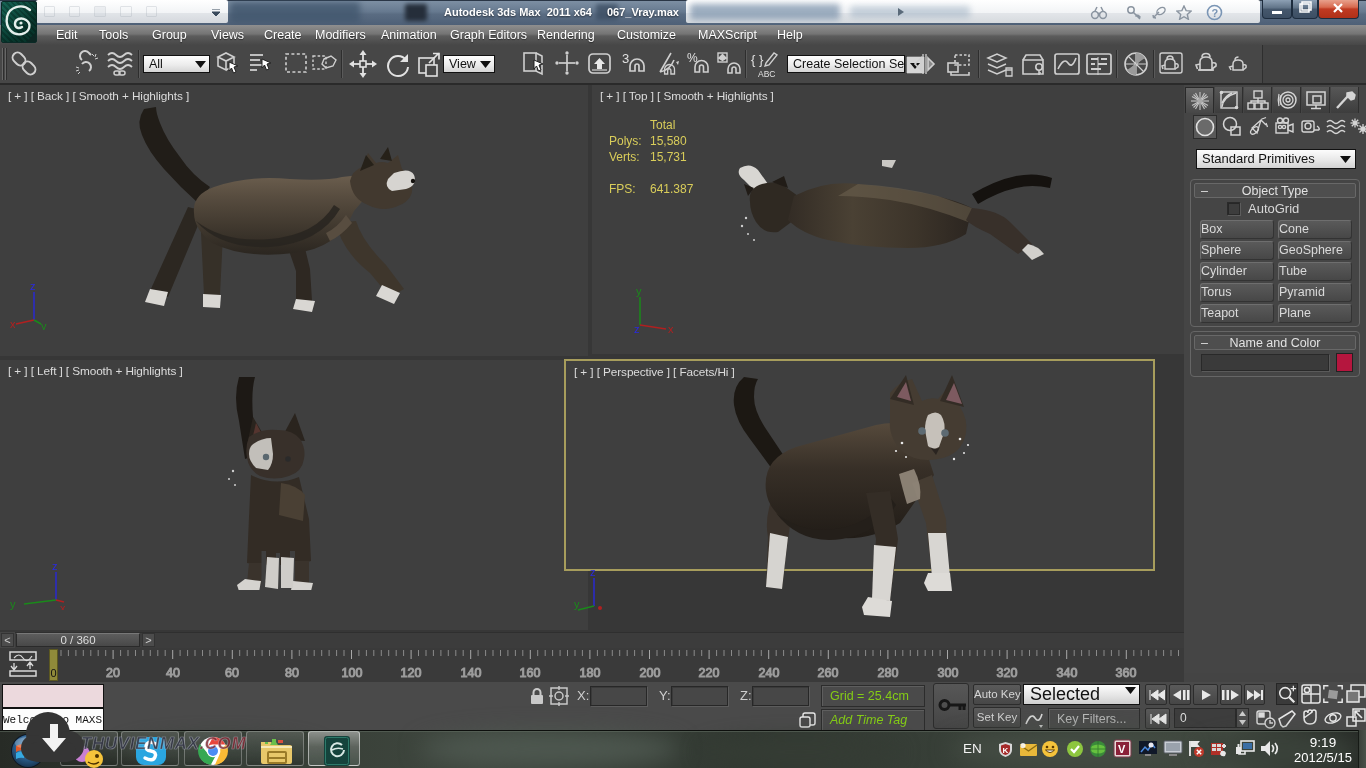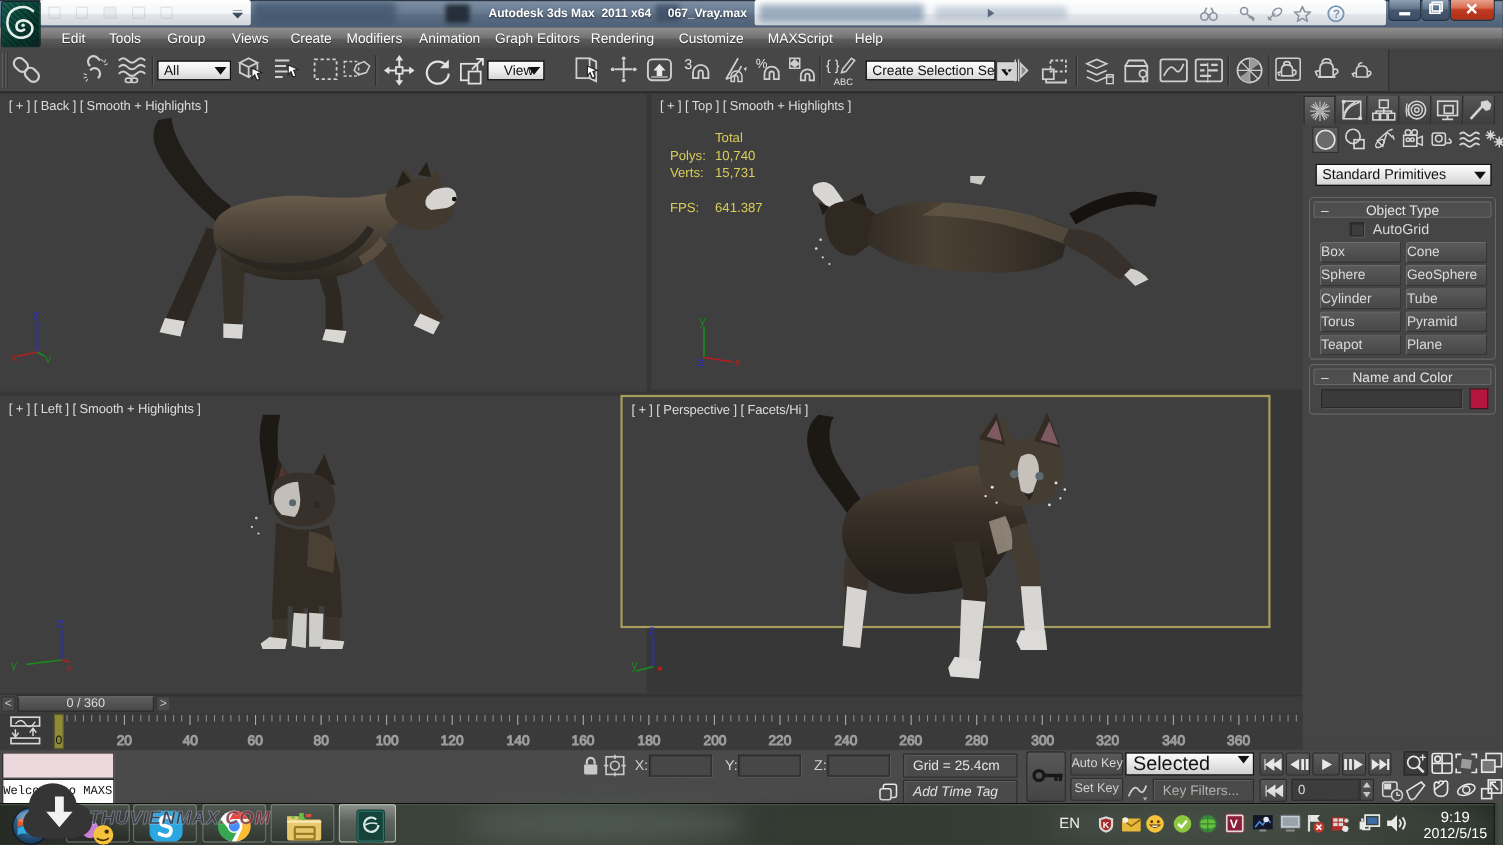--- a/index.html
+++ b/index.html
@@ -69,21 +69,21 @@
   .rollhead { position:absolute; left:3px; top:3px; right:3px; height:15px; background:#4e4e4e;
     border:1px solid #686868; border-radius:2px; color:#e2e2e2; font-size:12.5px; text-align:center; line-height:14px;}
   .rollminus { position:absolute; left:6px; top:0; }
   .otbtn { position:absolute; width:74px; height:19px; background:linear-gradient(#5a5a5a,#474747);
     border:1px solid #333; border-top-color:#6e6e6e; border-left-color:#6e6e6e; border-radius:3px;
     color:#dadada; font-size:12.5px; line-height:17px; }
   .sfield { background:#424242; border:1px solid #2c2c2c; box-shadow:1px 1px 0 #5c5c5c; }
   .slabel { color:#cfcfcf; font-size:13px; }
   .sinput { height:20px; background:#474747; border:1px solid #272727; box-shadow:inset 1px 1px 0 #3a3a3a,1px 1px 0 #5c5c5c; }
   .sbox { height:22px; background:#4a4a4a; border:1px solid #2c2c2c; box-shadow:inset 1px 1px 0 #5e5e5e;
-    color:#e5e5e5; font-size:12.5px; line-height:20px; padding-left:8px; }
+    color:#84cc16; font-size:12.5px; line-height:20px; padding-left:8px; }
   .skeybtn { white-space:nowrap; width:48px; height:21px; background:linear-gradient(#5a5a5a,#474747); border:1px solid #2c2c2c;
     border-radius:2px; color:#d5d5d5; font-size:11.5px; text-align:center; line-height:19px; }
   .pbtn { height:21px; background:linear-gradient(#5a5a5a,#464646); border:1px solid #2c2c2c; border-radius:2px;
     display:flex; align-items:center; justify-content:center; }
   .navbtn { width:22px; height:22px; display:flex; align-items:center; justify-content:center; }
   .navsel { background:#3a3a3a; border:1px solid #262626; }
   .tbtn { top:1px; width:58px; height:35px; border:1px solid rgba(255,255,255,0.28); border-radius:3px;
     background:linear-gradient(rgba(255,255,255,0.14),rgba(255,255,255,0.05) 45%,rgba(0,0,0,0.12)); }
   .tbtnsel { width:52px; background:linear-gradient(rgba(255,255,255,0.42),rgba(255,255,255,0.18) 45%,rgba(120,140,130,0.25)); border-color:rgba(255,255,255,0.5);}
   
@@ -250,21 +250,21 @@
         <path d="M23 10 a 10 10 0 1 0 2 7" fill="none" stroke="#e2e2e2" stroke-width="2"></path>
         <path d="M25 4 v8 h-8 z" fill="#e2e2e2"></path>
       </svg>
     <svg class="ti" style="left:416px" width="28" height="28" viewBox="0 0 28 28">
         <g fill="none" stroke="#e2e2e2" stroke-width="1.6">
           <rect x="3" y="8" width="15" height="15"></rect>
           <rect x="10" y="15" width="11" height="11" fill="#474747"></rect>
         </g>
         <path d="M13 13 L23 3 m-6 0.5 h6 v6" stroke="#e2e2e2" stroke-width="1.7" fill="none"></path>
       </svg>
-    <div class="tcombo" style="left:443px;width:52px;text-align:center;">View<svg style="position:absolute;right:3px;top:5px" width="11" height="8" viewBox="0 0 11 8">
+    <div class="tcombo" style="left:443px;width:52px;">View<svg style="position:absolute;right:3px;top:5px" width="11" height="8" viewBox="0 0 11 8">
           <path d="M0 0 h11 l-5.5 7 z" fill="#111"></path>
         </svg></div>
     <svg class="ti" style="left:521px" width="28" height="28" viewBox="0 0 28 28">
         <g fill="none" stroke="#cfcfcf" stroke-width="1.6">
           <rect x="3" y="3" width="12" height="18"></rect>
           <path d="M15 3 l6 3 v18 l-6 -3"></path>
         </g>
         <path d="M13 10 l9 4 -4 1 2 5 -2.5 1 -2 -5 -2.5 3 z" fill="#fff" stroke="#222" stroke-width="1"></path>
       </svg>
     <svg class="ti" style="left:554px" width="26" height="28" viewBox="0 0 26 28">
@@ -443,21 +443,21 @@
         <line x1="26" y1="40" x2="8" y2="44" stroke="#b02020" stroke-width="1.5"></line>
         <text x="2" y="48" fill="#b02020" font-size="11">x</text>
         <line x1="26" y1="40" x2="33" y2="44" stroke="#1a8a1a" stroke-width="1.5"></line>
         <text x="33" y="50" fill="#1a8a1a" font-size="11">y</text>
       </svg>
     </div>
     <div id="vp-top" class="vp">
         <div class="vplabel">[ + ] [ Top ] [ Smooth + Highlights ]</div>
       <div class="stats" style="left:58px;top:33px;">Total</div>
       <div class="stats" style="left:17px;top:49px;">Polys:</div>
-        <div class="stats" style="left:58px;top:49px;">10,740</div>
+        <div class="stats" style="left:58px;top:49px;">15,580</div>
       <div class="stats" style="left:17px;top:65px;">Verts:</div>
         <div class="stats" style="left:58px;top:65px;">15,731</div>
       <div class="stats" style="left:17px;top:97px;">FPS:</div>
         <div class="stats" style="left:58px;top:97px;">641.387</div>
       <svg class="abs" style="left:140px;top:75px" width="330" height="105" viewBox="0 0 330 105">
         <defs>
           <linearGradient id="fur2" x1="0" y1="0" x2="1" y2="0">
             <stop offset="0" stop-color="#332c25"></stop>
               <stop offset="0.35" stop-color="#4a4134"></stop>
               <stop offset="0.7" stop-color="#3c342a"></stop>

